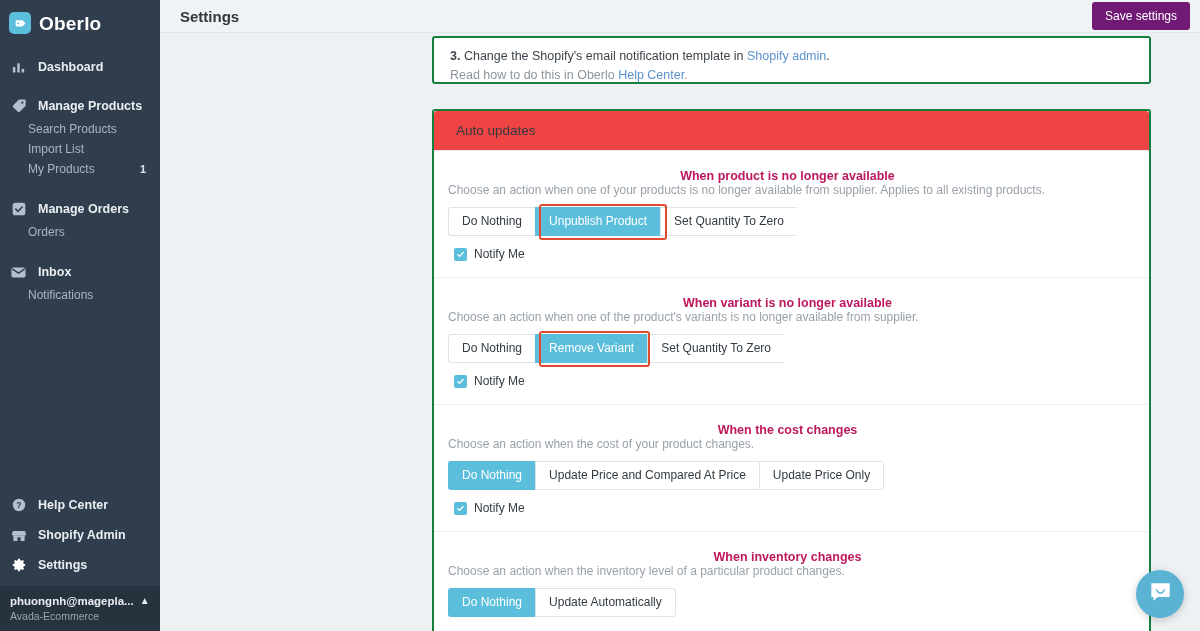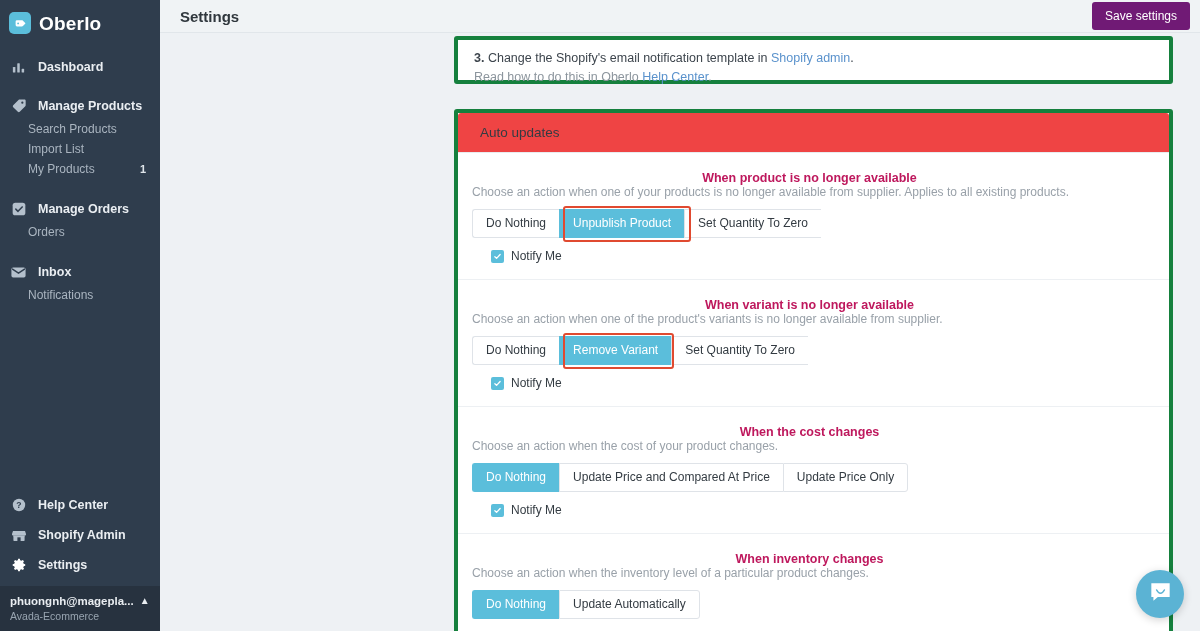--- a/index.html
+++ b/index.html
@@ -65,22 +65,22 @@
   }
   #page-title { font-size: 15px; color: #30373d; flex: 1 1 auto; }
   #save-btn {
     background: #701a75; color: #fff; border: none; border-radius: 3px;
     font-size: 12px; font-family: inherit; padding: 7px 13px; cursor: pointer;
   }
 
   #scroll { height: 598px; overflow: hidden; position: relative; }
 
   .card {
-    position: absolute; left: 294px; width: 719px;
-    background: #ffffff; border: 4px solid #15803d; border-radius: 3px;
+    position: absolute; left: 272px; width: 719px;
+    background: #ffffff; border: 2px solid #15803d; border-radius: 3px;
   }
   #card-email { top: 3px; height: 48px; padding: 9px 16px 0 16px; }
   .email-line1 { font-size: 12.5px; color: #3c444c; line-height: 19px; }
   .email-line2 { font-size: 12.5px; color: #8c959d; line-height: 19px; }
   .lnk { color: #5a92cc; text-decoration: none; cursor: pointer; }
 
   #card-auto { top: 76px; height: 531px; }
   .card-head {
     background: #ef4444; border-bottom: 1px solid #e8ecef; height: 40px;
     display: flex; align-items: center; padding-left: 22px; border-radius: 3px 3px 0 0;
@@ -101,21 +101,21 @@
   .seg:first-child { border-radius: 3px 0 0 3px; }
   .seg:last-child { border-right: 1px solid #dfe3e8; border-radius: 0 3px 3px 0; }
   .seg.active { background: #5bbedb; color: #ffffff; border-color: #5bbedb; }
   .seg.active + .seg { border-left: 1px solid #dfe3e8; }
 
   .seg-hl {
     position: absolute; top: -3px; border: 2px solid #e04a30;
     border-radius: 3px; pointer-events: none;
   }
 
-  .notify { display: flex; align-items: center; gap: 7px; margin-top: 11px; margin-left: 19px; }
+  .notify { display: flex; align-items: center; gap: 7px; margin-top: 11px; margin-left: 6px; }
   .chk {
     width: 13px; height: 13px; border-radius: 2px; background: #5bbedb;
     display: flex; align-items: center; justify-content: center; flex: 0 0 13px; cursor: pointer;
   }
   .notify-lbl { font-size: 12px; color: #333b42; }
 
   
   #chat-launcher {
     position: absolute; right: 16px; bottom: 13px;
     width: 48px; height: 48px; border-radius: 50%;

